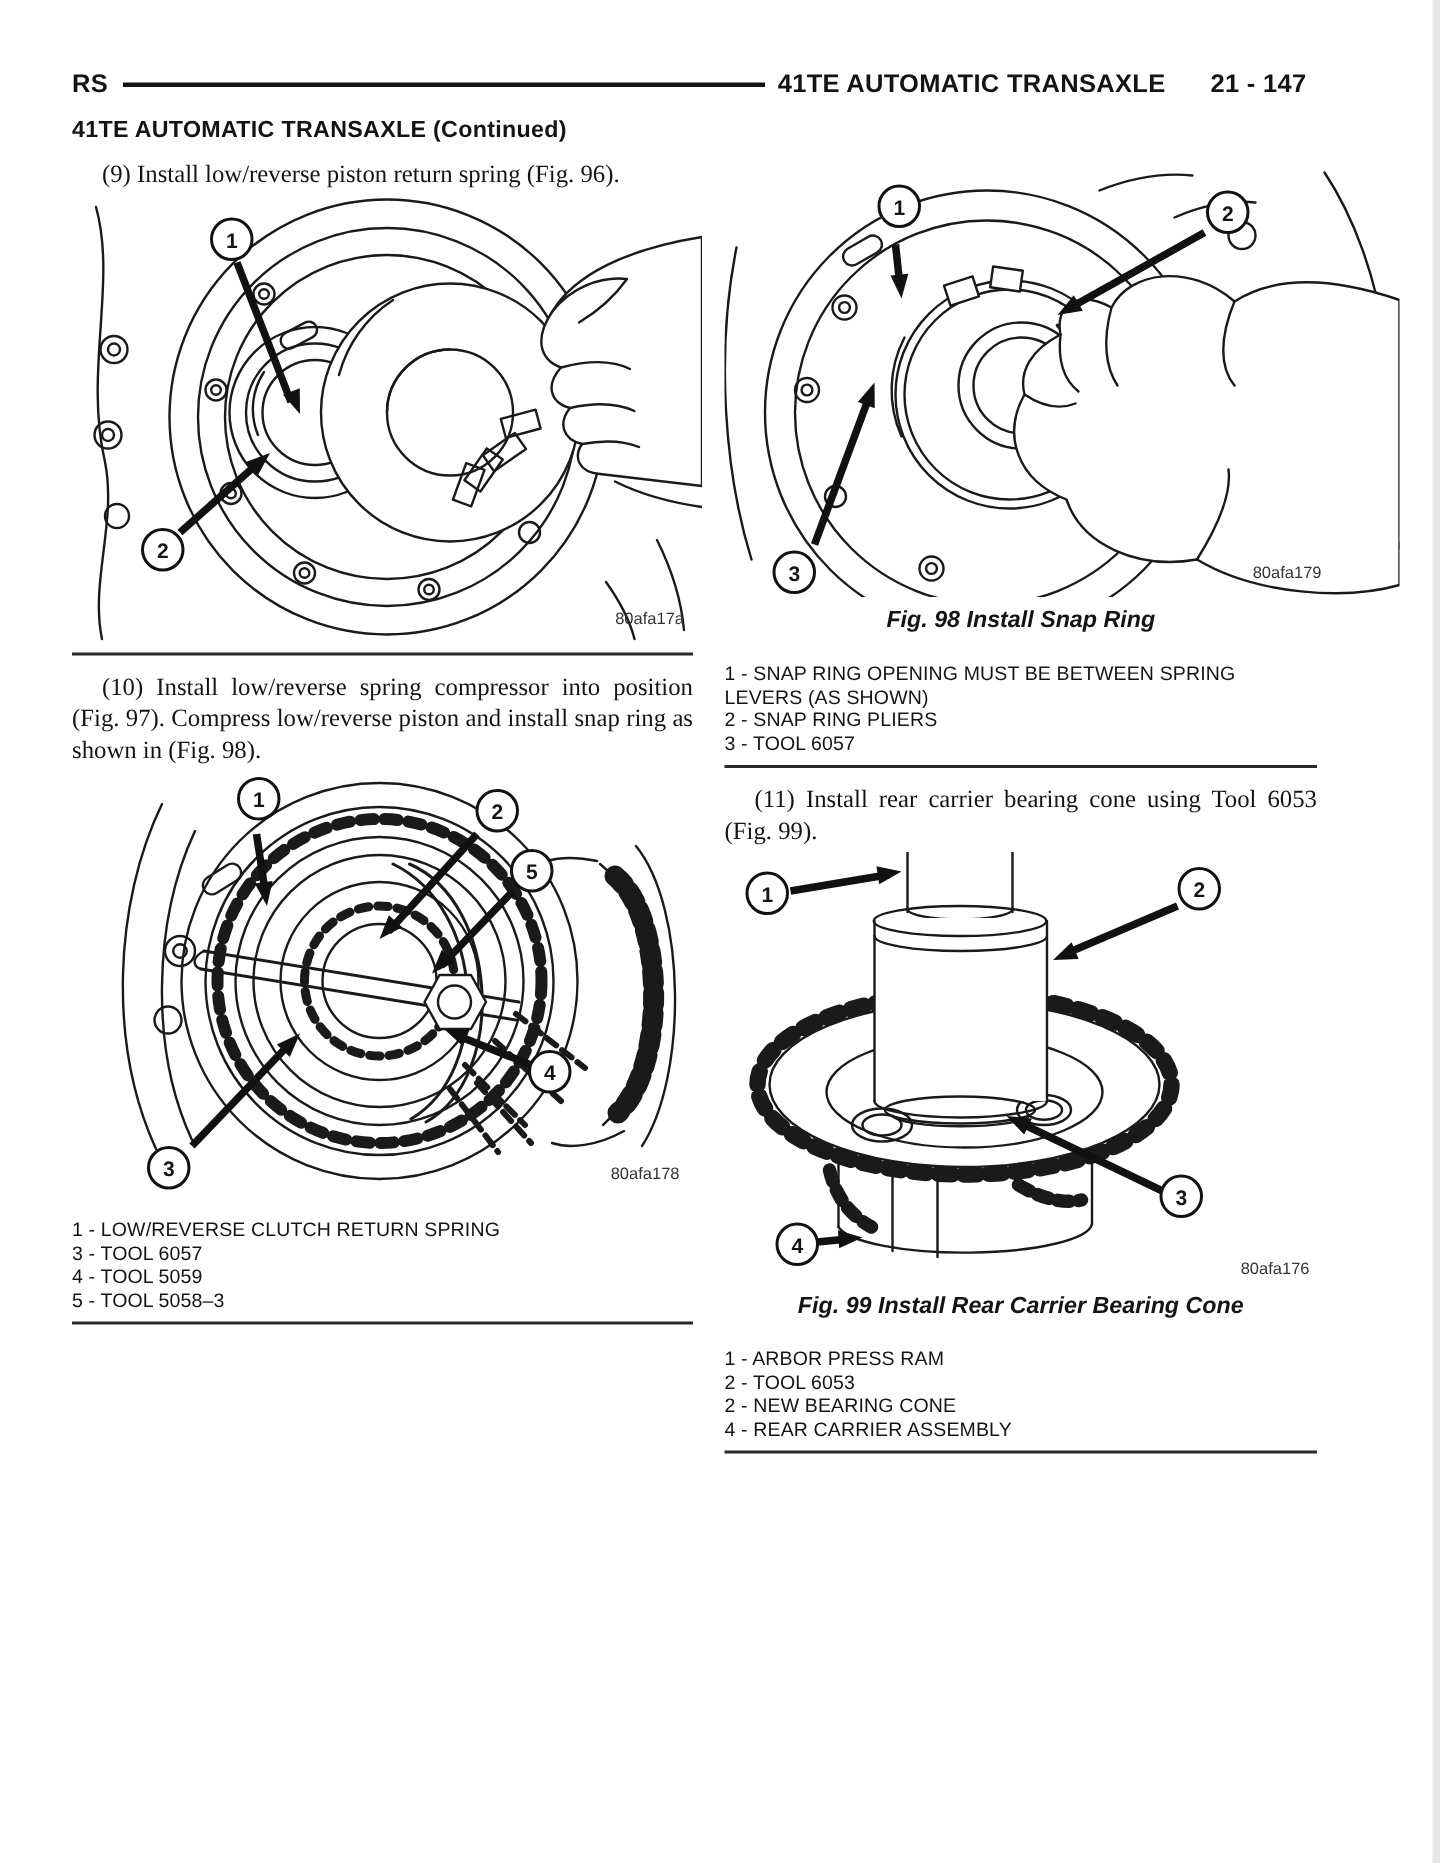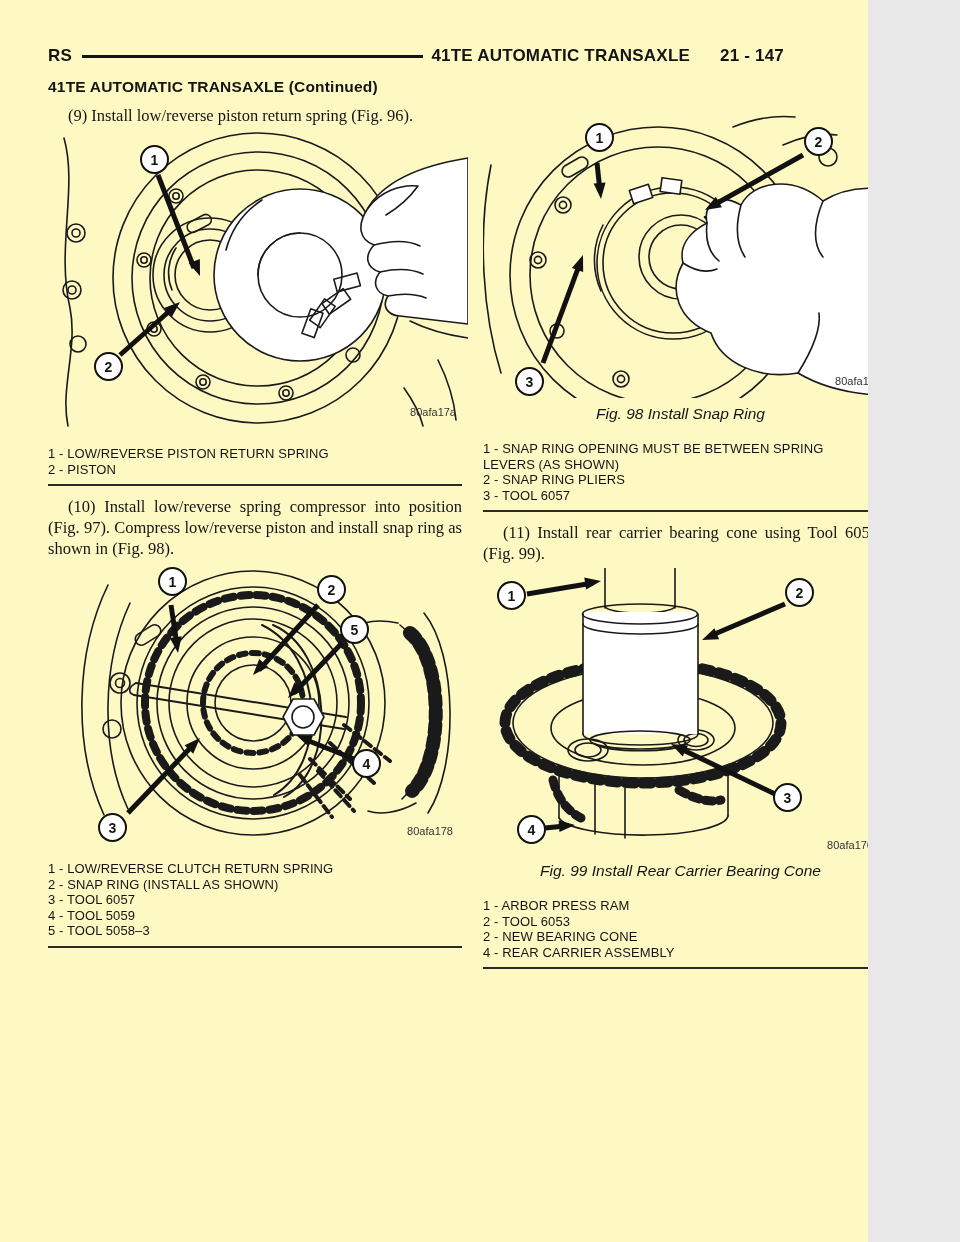--- a/index.html
+++ b/index.html
@@ -1,16 +1,16 @@
 <!DOCTYPE html>
 <html><head>
 <meta charset="utf-8">
 <style>
   html,body{margin:0;padding:0;background:#e8e8e8;}
-  .page{position:relative;width:868px;height:1242px;background:#fef9c3;overflow:hidden;
+  .page{position:relative;width:955px;height:1242px;background:#ffffff;overflow:hidden;
         font-family:"Liberation Sans",sans-serif;color:#141414;}
   
   .hdr{position:absolute;left:48px;right:84px;top:46px;display:flex;align-items:center;
        font-weight:bold;font-size:17px;letter-spacing:.2px;}
   .hdr .rule{flex:1;height:3px;background:#141414;margin:0 8px 0 10px;}
   .hdr .pgnum{margin-left:30px;}
   .subhdr{position:absolute;left:48px;top:78px;font-weight:bold;font-size:15.5px;letter-spacing:.2px;}
   
   .col{position:absolute;top:105px;}
   .col-left{left:48px;width:414px;}
@@ -21,21 +21,21 @@
   
   .fig{position:relative;}
   .fig svg{display:block;}
   .fig svg *{vector-effect:non-scaling-stroke;}
   .lineart{stroke:#1a1a1a;stroke-width:1.6;fill:none;stroke-linecap:round;stroke-linejoin:round;}
   .arrow-shaft{stroke:#111;stroke-width:5;fill:none;}
   .arrow-head{fill:#111;stroke:none;}
   .callout{position:absolute;width:25px;height:25px;border:2.5px solid #111;border-radius:50%;
            background:#fff;display:flex;align-items:center;justify-content:center;
            font-weight:bold;font-size:14px;z-index:3;}
-  .caption{font-weight:normal;font-style:italic;font-size:15.5px;text-align:center;margin-top:7px;}
+  .caption{font-weight:bold;font-style:italic;font-size:15.5px;text-align:center;margin-top:7px;}
   .legend{margin-top:18px;font-size:13px;line-height:15.5px;letter-spacing:.1px;}
   .rule-thin{height:2px;background:#2a2a2a;margin-top:7px;}
   .spacer10{height:10px;} .spacer4{height:4px;}
   
   .watermark{position:absolute;right:18px;bottom:6px;font-size:30px;color:#8e8e8e;letter-spacing:.5px;}
 </style>
 </head>
 <body>
 
 <div class="page">
@@ -113,24 +113,20 @@
           <g transform="translate(132 172) rotate(-41)">
               <path class="arrow-head" d="M0 0 L-16 -6 L-16 6 Z"></path>
             </g>
         </g>
         <text class="figcode-svg" x="408" y="286" text-anchor="end" font-size="11" fill="#333">80afa17a</text>
       </svg>
       <span class="callout" style="left:92px;top:15px;">1</span>
       <span class="callout" style="left:46px;top:222px;">2</span>
     </div>
 
-    <div class="legend">
-      <div>1 - LOW/REVERSE PISTON RETURN SPRING</div>
-      <div>2 - PISTON</div>
-    </div>
     <div class="rule-thin"></div>
 
     <div class="spacer10"></div>
     <p class="para">(10) Install low/reverse spring compressor into position (Fig. 97). Compress low/reverse piston and install snap ring as shown in (Fig. 98).</p>
     <div class="spacer4"></div>
 
     <div class="fig" style="height:280px;">
       <svg width="414" height="280" viewBox="0 0 414 280">
         <g class="lineart">
           <path d="M60,22 C28,88 24,182 56,252"></path>
@@ -199,21 +195,20 @@
       </svg>
       <span class="callout" style="left:110px;top:4px;">1</span>
       <span class="callout" style="left:269px;top:12px;">2</span>
       <span class="callout" style="left:292px;top:52px;">5</span>
       <span class="callout" style="left:304px;top:186px;">4</span>
       <span class="callout" style="left:50px;top:250px;">3</span>
     </div>
 
     <div class="legend">
       <div>1 - LOW/REVERSE CLUTCH RETURN SPRING</div>
-      <div>2 - SNAP RING (INSTALL AS SHOWN)</div>
       <div>3 - TOOL 6057</div>
       <div>4 - TOOL 5059</div>
       <div>5 - TOOL 5058–3</div>
     </div>
     <div class="rule-thin"></div>
   </div>
 
   <div class="col col-right">
 
     <div class="fig" style="height:293px;">

